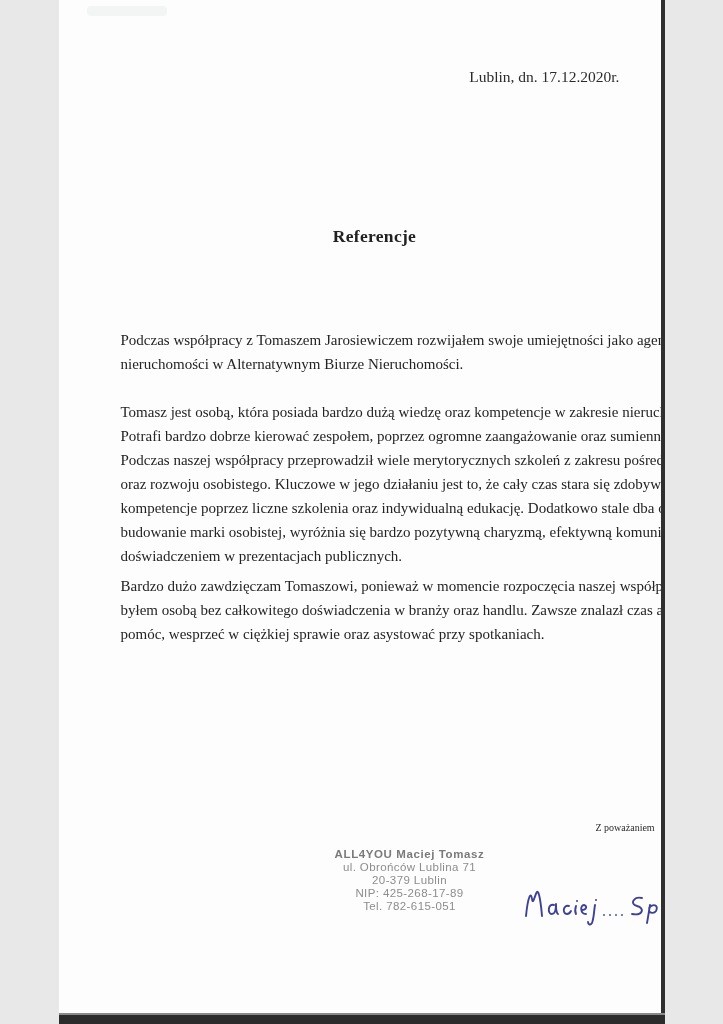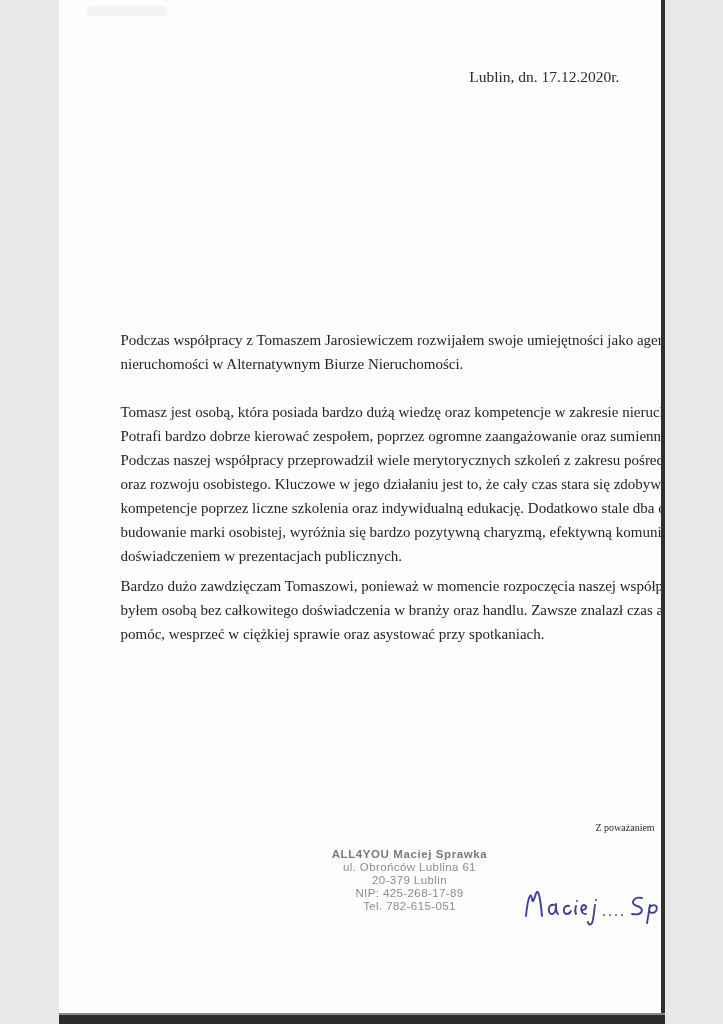--- a/index.html
+++ b/index.html
@@ -115,39 +115,40 @@
 </style>
 </head>
 <body>
 
 <div class="page">
 
   <div class="smudge-topleft"></div>
 
   <div class="date">Lublin, dn. 17.12.2020r.</div>
 
+  <h1 class="title">Referencje</h1>
 
   <p class="para p1">Podczas współpracy z Tomaszem Jarosiewiczem rozwijałem swoje umiejętności jako agent
 nieruchomości w Alternatywnym Biurze Nieruchomości.</p>
   <p class="para p2">Tomasz jest osobą, która posiada bardzo dużą wiedzę oraz kompetencje w zakresie nieruchomości.
 Potrafi bardzo dobrze kierować zespołem, poprzez ogromne zaangażowanie oraz sumienność.
 Podczas naszej współpracy przeprowadził wiele merytorycznych szkoleń z zakresu pośrednictwa
 oraz rozwoju osobistego. Kluczowe w jego działaniu jest to, że cały czas stara się zdobywać nowe
 kompetencje poprzez liczne szkolenia oraz indywidualną edukację. Dodatkowo stale dba o
 budowanie marki osobistej, wyróżnia się bardzo pozytywną charyzmą, efektywną komunikacją oraz
 doświadczeniem w prezentacjach publicznych.</p>
   <p class="para p3">Bardzo dużo zawdzięczam Tomaszowi, ponieważ w momencie rozpoczęcia naszej współpracy
 byłem osobą bez całkowitego doświadczenia w branży oraz handlu. Zawsze znalazł czas aby
 pomóc, wesprzeć w ciężkiej sprawie oraz asystować przy spotkaniach.</p>
 
   <div class="closing">Z poważaniem</div>
 
   <div class="stamp">
-    <div class="stamp-line bold">ALL4YOU Maciej Sprawka</div>
-    <div class="stamp-line">ul. Obrońców Lublina 61</div>
+    <div class="stamp-line bold">ALL4YOU Maciej Tomasz</div>
+    <div class="stamp-line">ul. Obrońców Lublina 71</div>
     <div class="stamp-line">20-379 Lublin</div>
     <div class="stamp-line">NIP: 425-268-17-89</div>
     <div class="stamp-line">Tel. 782-615-051</div>
   </div>
 
   <svg class="signature-svg" viewBox="0 0 218 54" role="img" aria-label="Maciej Sprawka">
 
     <path d="M7 40 C9 20 12 15 13 23 C14 30 16 18 18 16 C20 14 22 28 23 40"></path>
 
     <path d="M35 29 C29 27 28 38 33 38 C37 38 37 31 37 28 C37 33 37 37 39 38"></path>

